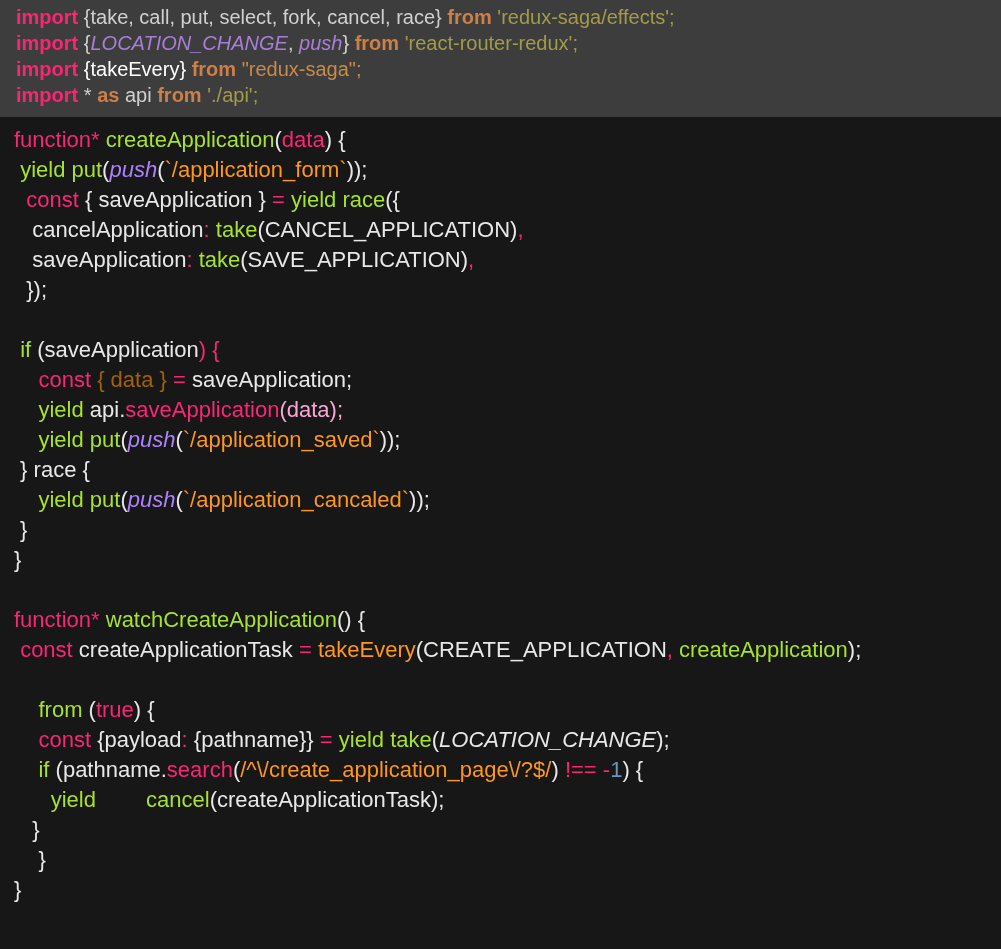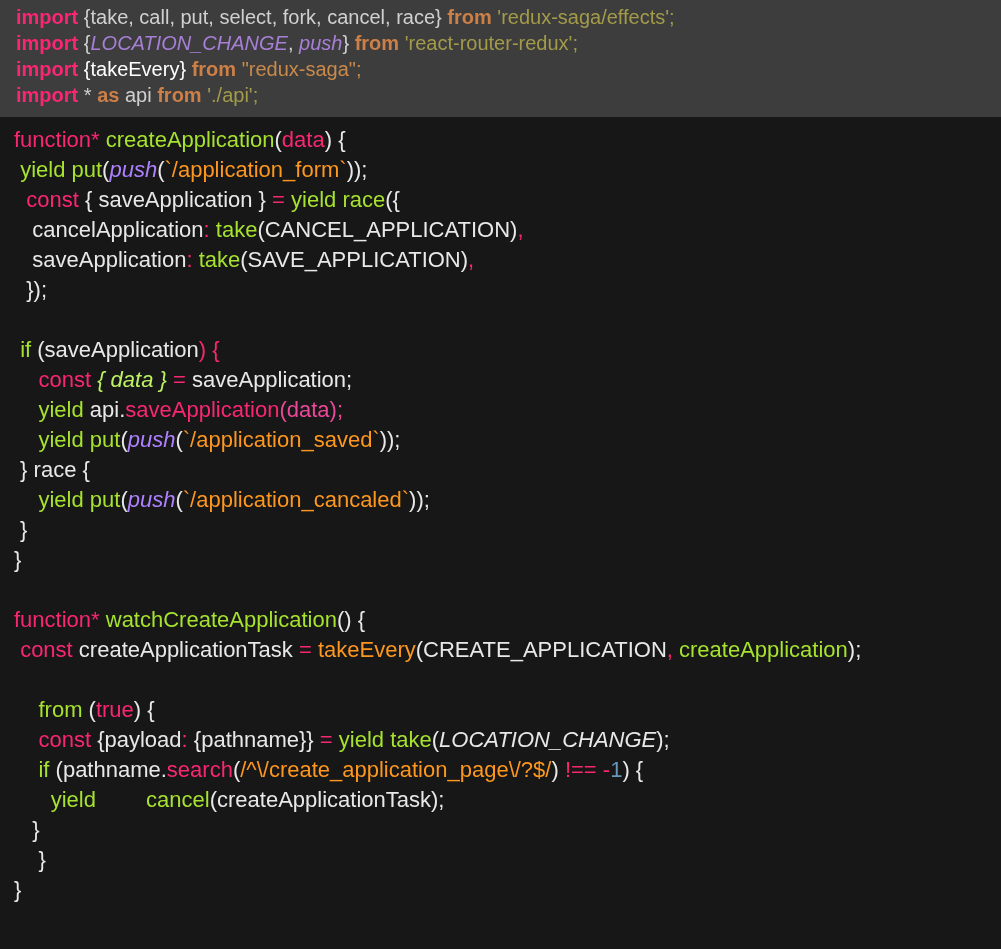--- a/index.html
+++ b/index.html
@@ -53,22 +53,22 @@
     </div>
   <div class="code-block" style="background: rgb(23, 23, 23);">
       <div class="line"><span style="color: rgb(249, 38, 114);">function*</span><span style="color: rgb(232, 232, 232);"> </span><span style="color: rgb(166, 226, 46);">createApplication</span><span style="color: rgb(232, 232, 232);">(</span><span style="color: rgb(249, 38, 114);">data</span><span style="color: rgb(232, 232, 232);">) {</span></div>
       <div class="line"><span style="color: rgb(232, 232, 232);"> </span><span style="color: rgb(166, 226, 46);">yield</span><span style="color: rgb(232, 232, 232);"> </span><span style="color: rgb(166, 226, 46);">put</span><span style="color: rgb(232, 232, 232);">(</span><span style="color: rgb(174, 129, 255); font-style: italic;">push</span><span style="color: rgb(232, 232, 232);">(</span><span style="color: rgb(253, 151, 31);">`/application_form`</span><span style="color: rgb(232, 232, 232);">));</span></div>
       <div class="line"><span style="color: rgb(232, 232, 232);">  </span><span style="color: rgb(249, 38, 114);">const</span><span style="color: rgb(232, 232, 232);"> { saveApplication } </span><span style="color: rgb(249, 38, 114);">=</span><span style="color: rgb(232, 232, 232);"> </span><span style="color: rgb(166, 226, 46);">yield</span><span style="color: rgb(232, 232, 232);"> </span><span style="color: rgb(166, 226, 46);">race</span><span style="color: rgb(232, 232, 232);">({</span></div>
       <div class="line"><span style="color: rgb(232, 232, 232);">   cancelApplication</span><span style="color: rgb(249, 38, 114);">:</span><span style="color: rgb(232, 232, 232);"> </span><span style="color: rgb(166, 226, 46);">take</span><span style="color: rgb(232, 232, 232);">(CANCEL_APPLICATION)</span><span style="color: rgb(249, 38, 114);">,</span></div>
       <div class="line"><span style="color: rgb(232, 232, 232);">   saveApplication</span><span style="color: rgb(249, 38, 114);">:</span><span style="color: rgb(232, 232, 232);"> </span><span style="color: rgb(166, 226, 46);">take</span><span style="color: rgb(232, 232, 232);">(SAVE_APPLICATION)</span><span style="color: rgb(249, 38, 114);">,</span></div>
       <div class="line"><span style="color: rgb(232, 232, 232);">  });</span></div>
       <div class="line">&nbsp;</div>
       <div class="line"><span style="color: rgb(232, 232, 232);"> </span><span style="color: rgb(166, 226, 46);">if</span><span style="color: rgb(232, 232, 232);"> (</span><span style="color: rgb(232, 232, 232);">saveApplication</span><span style="color: rgb(249, 38, 114);">) {</span></div>
-      <div class="line"><span style="color: rgb(232, 232, 232);">    </span><span style="color: rgb(249, 38, 114);">const</span><span style="color: #bef264; font-style: italic;"> { data } </span><span style="color: rgb(249, 38, 114);">=</span><span style="color: rgb(232, 232, 232);"> saveApplication;</span></div>
-      <div class="line"><span style="color: rgb(232, 232, 232);">    </span><span style="color: rgb(166, 226, 46);">yield</span><span style="color: rgb(232, 232, 232);"> api.</span><span style="color: rgb(249, 38, 114);">saveApplication</span><span style="color: #ec4899;">(data);</span></div>
+      <div class="line"><span style="color: rgb(232, 232, 232);">    </span><span style="color: rgb(249, 38, 114);">const</span><span style="color: #a16207;"> { data } </span><span style="color: rgb(249, 38, 114);">=</span><span style="color: rgb(232, 232, 232);"> saveApplication;</span></div>
+      <div class="line"><span style="color: rgb(232, 232, 232);">    </span><span style="color: rgb(166, 226, 46);">yield</span><span style="color: rgb(232, 232, 232);"> api.</span><span style="color: rgb(249, 38, 114);">saveApplication</span><span style="color: #f9a8d4;">(data);</span></div>
       <div class="line"><span style="color: rgb(232, 232, 232);">    </span><span style="color: rgb(166, 226, 46);">yield</span><span style="color: rgb(232, 232, 232);"> </span><span style="color: rgb(166, 226, 46);">put</span><span style="color: rgb(232, 232, 232);">(</span><span style="color: rgb(174, 129, 255); font-style: italic;">push</span><span style="color: rgb(232, 232, 232);">(</span><span style="color: rgb(253, 151, 31);">`/application_saved`</span><span style="color: rgb(232, 232, 232);">));</span></div>
       <div class="line"><span style="color: rgb(232, 232, 232);"> } race {</span></div>
       <div class="line"><span style="color: rgb(232, 232, 232);">    </span><span style="color: rgb(166, 226, 46);">yield</span><span style="color: rgb(232, 232, 232);"> </span><span style="color: rgb(166, 226, 46);">put</span><span style="color: rgb(232, 232, 232);">(</span><span style="color: rgb(174, 129, 255); font-style: italic;">push</span><span style="color: rgb(232, 232, 232);">(</span><span style="color: rgb(253, 151, 31);">`/application_cancaled`</span><span style="color: rgb(232, 232, 232);">));</span></div>
       <div class="line"><span style="color: rgb(232, 232, 232);"> }</span></div>
       <div class="line"><span style="color: rgb(232, 232, 232);">}</span></div>
       <div class="line">&nbsp;</div>
       <div class="line"><span style="color: rgb(249, 38, 114);">function*</span><span style="color: rgb(232, 232, 232);"> </span><span style="color: rgb(166, 226, 46);">watchCreateApplication</span><span style="color: rgb(232, 232, 232);">() {</span></div>
       <div class="line"><span style="color: rgb(232, 232, 232);"> </span><span style="color: rgb(249, 38, 114);">const</span><span style="color: rgb(232, 232, 232);"> createApplicationTask </span><span style="color: rgb(249, 38, 114);">=</span><span style="color: rgb(232, 232, 232);"> </span><span style="color: rgb(253, 151, 31);">takeEvery</span><span style="color: rgb(232, 232, 232);">(CREATE_APPLICATION</span><span style="color: rgb(249, 38, 114);">,</span><span style="color: rgb(232, 232, 232);"> </span><span style="color: rgb(166, 226, 46);">createApplication</span><span style="color: rgb(232, 232, 232);">);</span></div>
       <div class="line">&nbsp;</div>
       <div class="line"><span style="color: rgb(232, 232, 232);">    </span><span style="color: rgb(166, 226, 46);">from</span><span style="color: rgb(232, 232, 232);"> (</span><span style="color: rgb(249, 38, 114);">true</span><span style="color: rgb(232, 232, 232);">) {</span></div>

